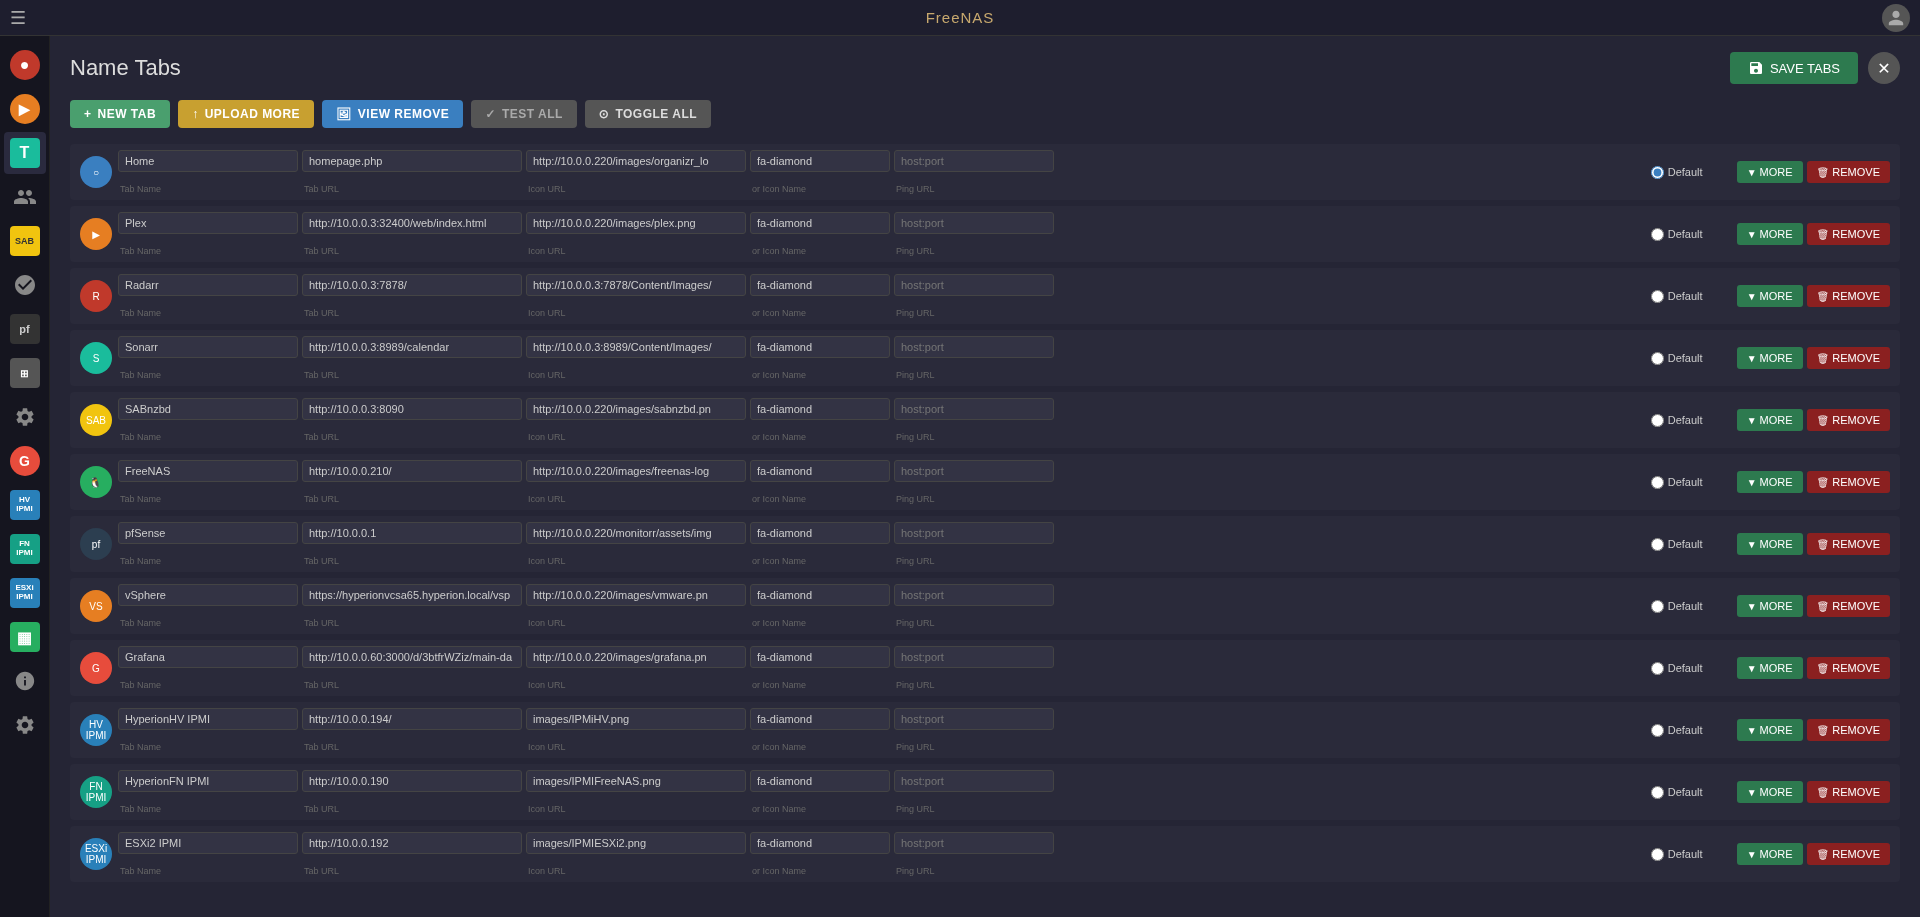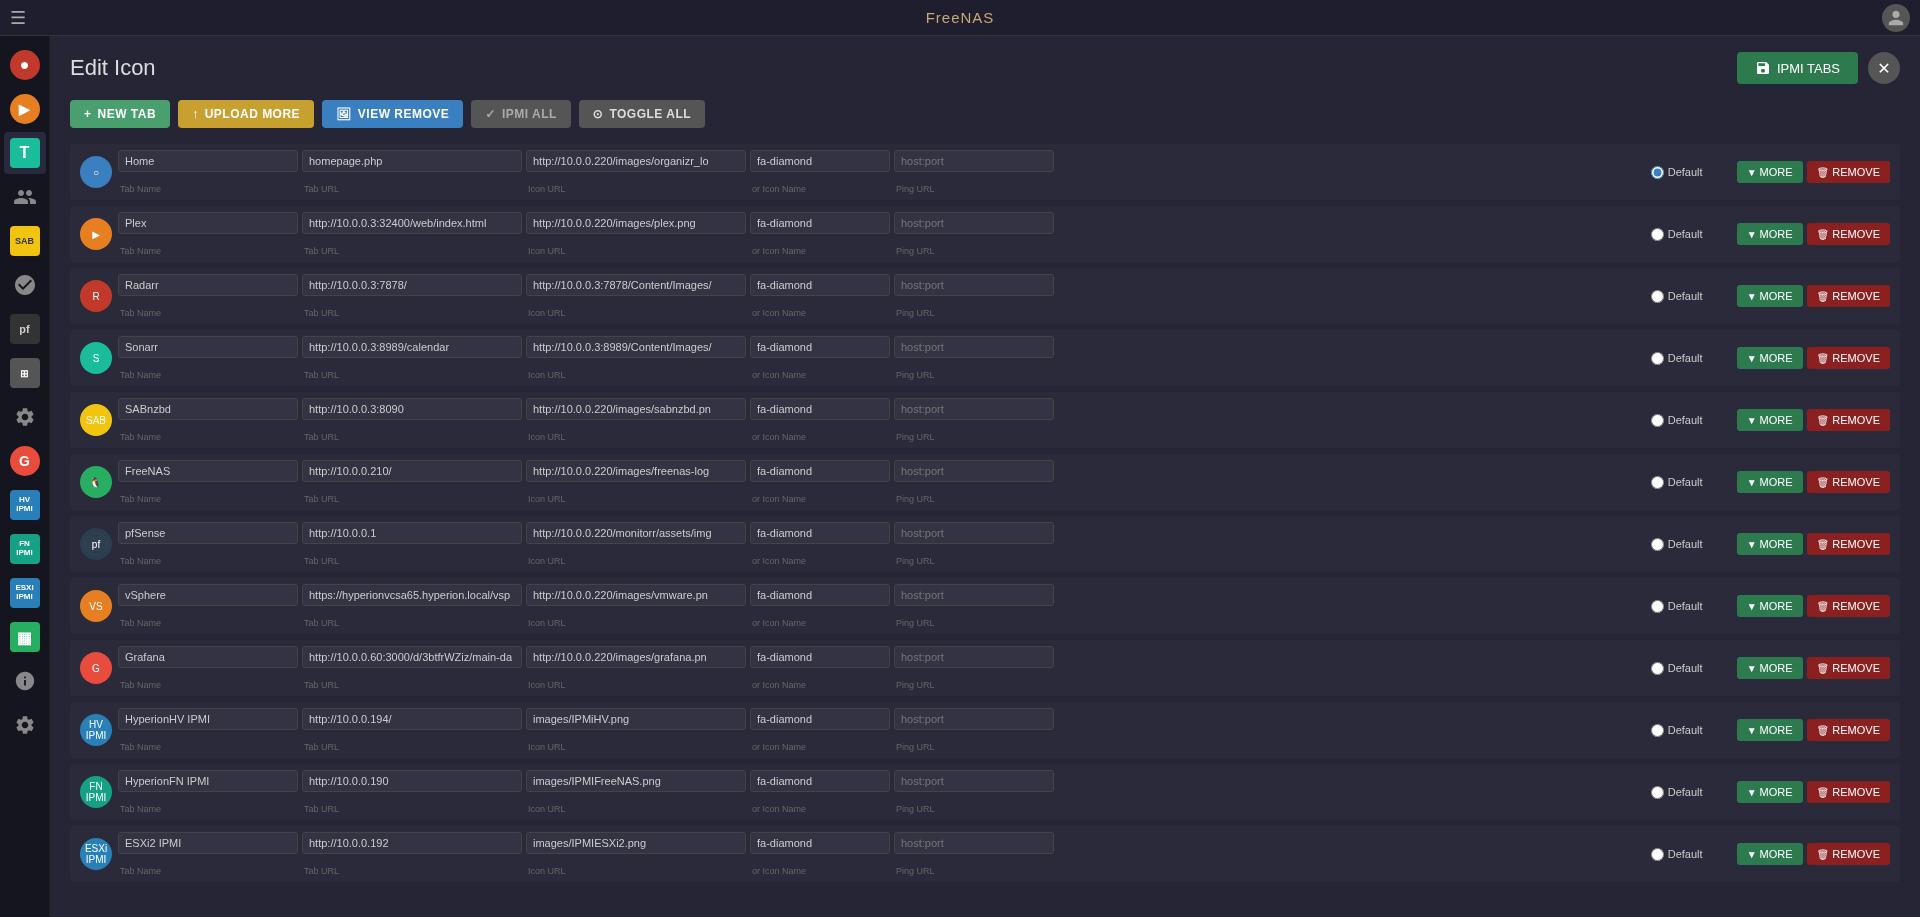--- a/index.html
+++ b/index.html
@@ -301,27 +301,27 @@
     <div class="sidebar-item">
       <svg width="22" height="22" viewBox="0 0 24 24" fill="#888">
           <path d="M19.14,12.94c0.04-0.3,0.06-0.61,0.06-0.94c0-0.32-0.02-0.64-0.07-0.94l2.03-1.58c0.18-0.14,0.23-0.41,0.12-0.61 l-1.92-3.32c-0.12-0.22-0.37-0.29-0.59-0.22l-2.39,0.96c-0.5-0.38-1.03-0.7-1.62-0.94L14.4,2.81c-0.04-0.24-0.24-0.41-0.48-0.41 h-3.84c-0.24,0-0.43,0.17-0.47,0.41L9.25,5.35C8.66,5.59,8.12,5.92,7.63,6.29L5.24,5.33c-0.22-0.08-0.47,0-0.59,0.22L2.74,8.87 C2.62,9.08,2.66,9.34,2.86,9.48l2.03,1.58C4.84,11.36,4.8,11.69,4.8,12s0.02,0.64,0.07,0.94l-2.03,1.58 c-0.18,0.14-0.23,0.41-0.12,0.61l1.92,3.32c0.12,0.22,0.37,0.29,0.59,0.22l2.39-0.96c0.5,0.38,1.03,0.7,1.62,0.94l0.36,2.54 c0.05,0.24,0.24,0.41,0.48,0.41h3.84c0.24,0,0.44-0.17,0.47-0.41l0.36-2.54c0.59-0.24,1.13-0.56,1.62-0.94l2.39,0.96 c0.22,0.08,0.47,0,0.59-0.22l1.92-3.32c0.12-0.22,0.07-0.47-0.12-0.61L19.14,12.94z M12,15.6c-1.98,0-3.6-1.62-3.6-3.6 s1.62-3.6,3.6-3.6s3.6,1.62,3.6,3.6S13.98,15.6,12,15.6z"></path>
         </svg>
     </div>
   </div>
 
   <div class="main">
 
     <div class="page-header">
-      <h1 class="page-title">Edit Icon</h1>
+      <h1 class="page-title">Name Tabs</h1>
       <div class="header-actions">
         <button class="btn-save">
           <svg width="16" height="16" viewBox="0 0 24 24" fill="#fff">
               <path d="M17 3H5c-1.11 0-2 .9-2 2v14c0 1.1.89 2 2 2h14c1.1 0 2-.9 2-2V7l-4-4zm-5 16c-1.66 0-3-1.34-3-3s1.34-3 3-3 3 1.34 3 3-1.34 3-3 3zm3-10H5V5h10v4z"></path>
             </svg>
-          <span>IPMI TABS</span>
+          <span>SAVE TABS</span>
         </button>
         <button class="btn-close-circle">
           <span>✕</span>
         </button>
       </div>
     </div>
 
     <div class="toolbar">
       <button class="btn-toolbar btn-new-tab">
         <span>+</span>
@@ -330,21 +330,21 @@
       <button class="btn-toolbar btn-upload">
         <span>↑</span>
         <span>UPLOAD MORE</span>
       </button>
       <button class="btn-toolbar btn-view">
         <span>🖼</span>
         <span>VIEW REMOVE</span>
       </button>
       <button class="btn-toolbar btn-test">
         <span>✓</span>
-        <span>IPMI ALL</span>
+        <span>TEST ALL</span>
       </button>
       <button class="btn-toolbar btn-toggle">
         <span>⊙</span>
         <span>TOGGLE ALL</span>
       </button>
     </div>
 
     <div id="tabs-list">
         <div class="tab-row">
           <div class="tab-icon" style="background: rgb(58, 127, 192); font-size: 10px; line-height: 1.1; text-align: center; color: rgb(255, 255, 255);">○</div>

